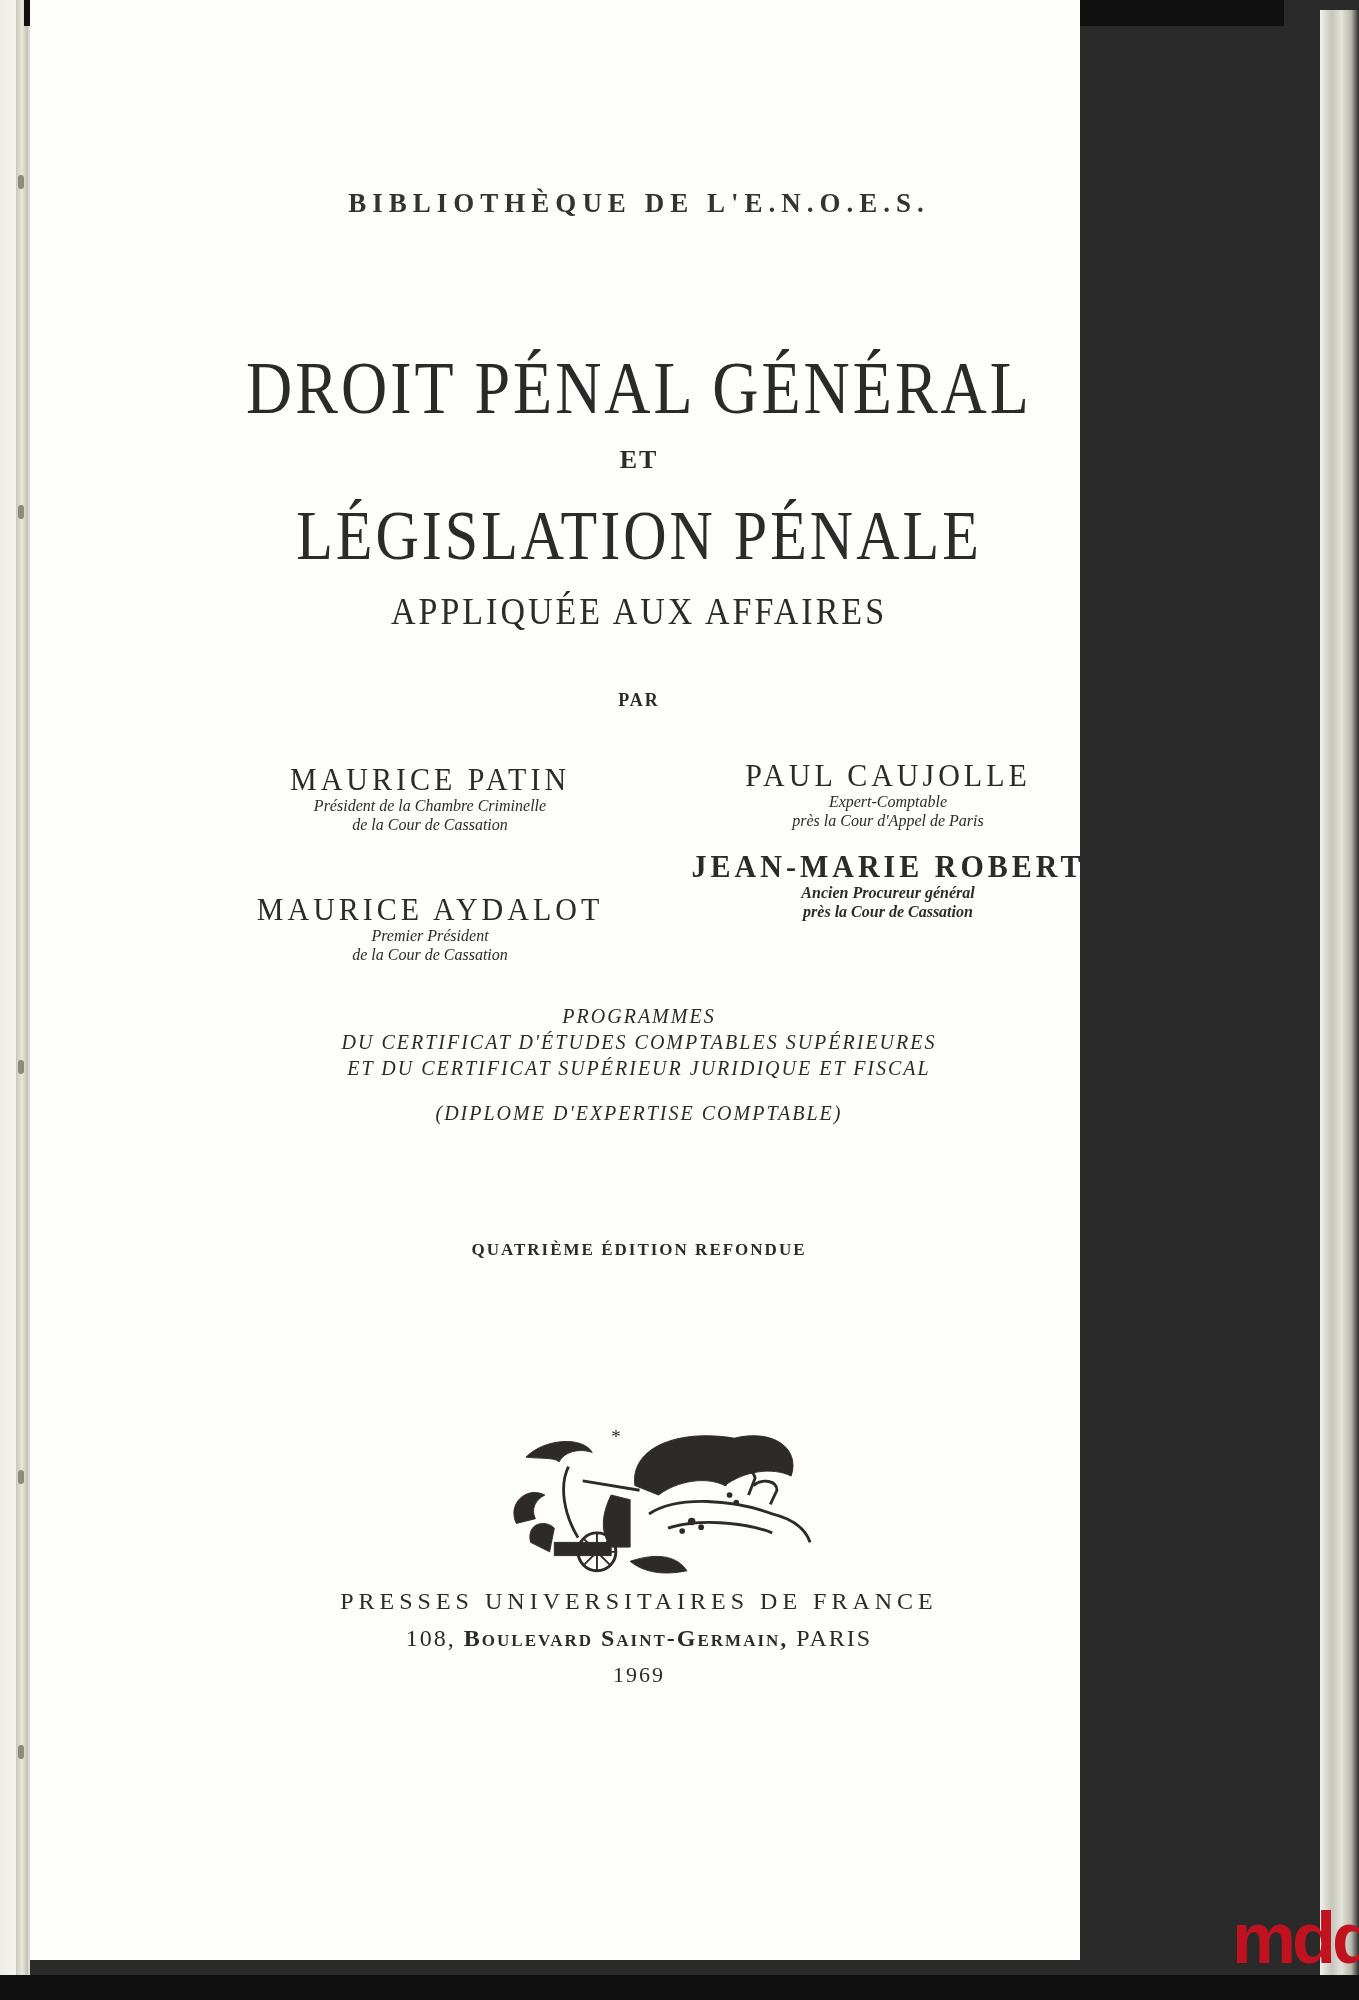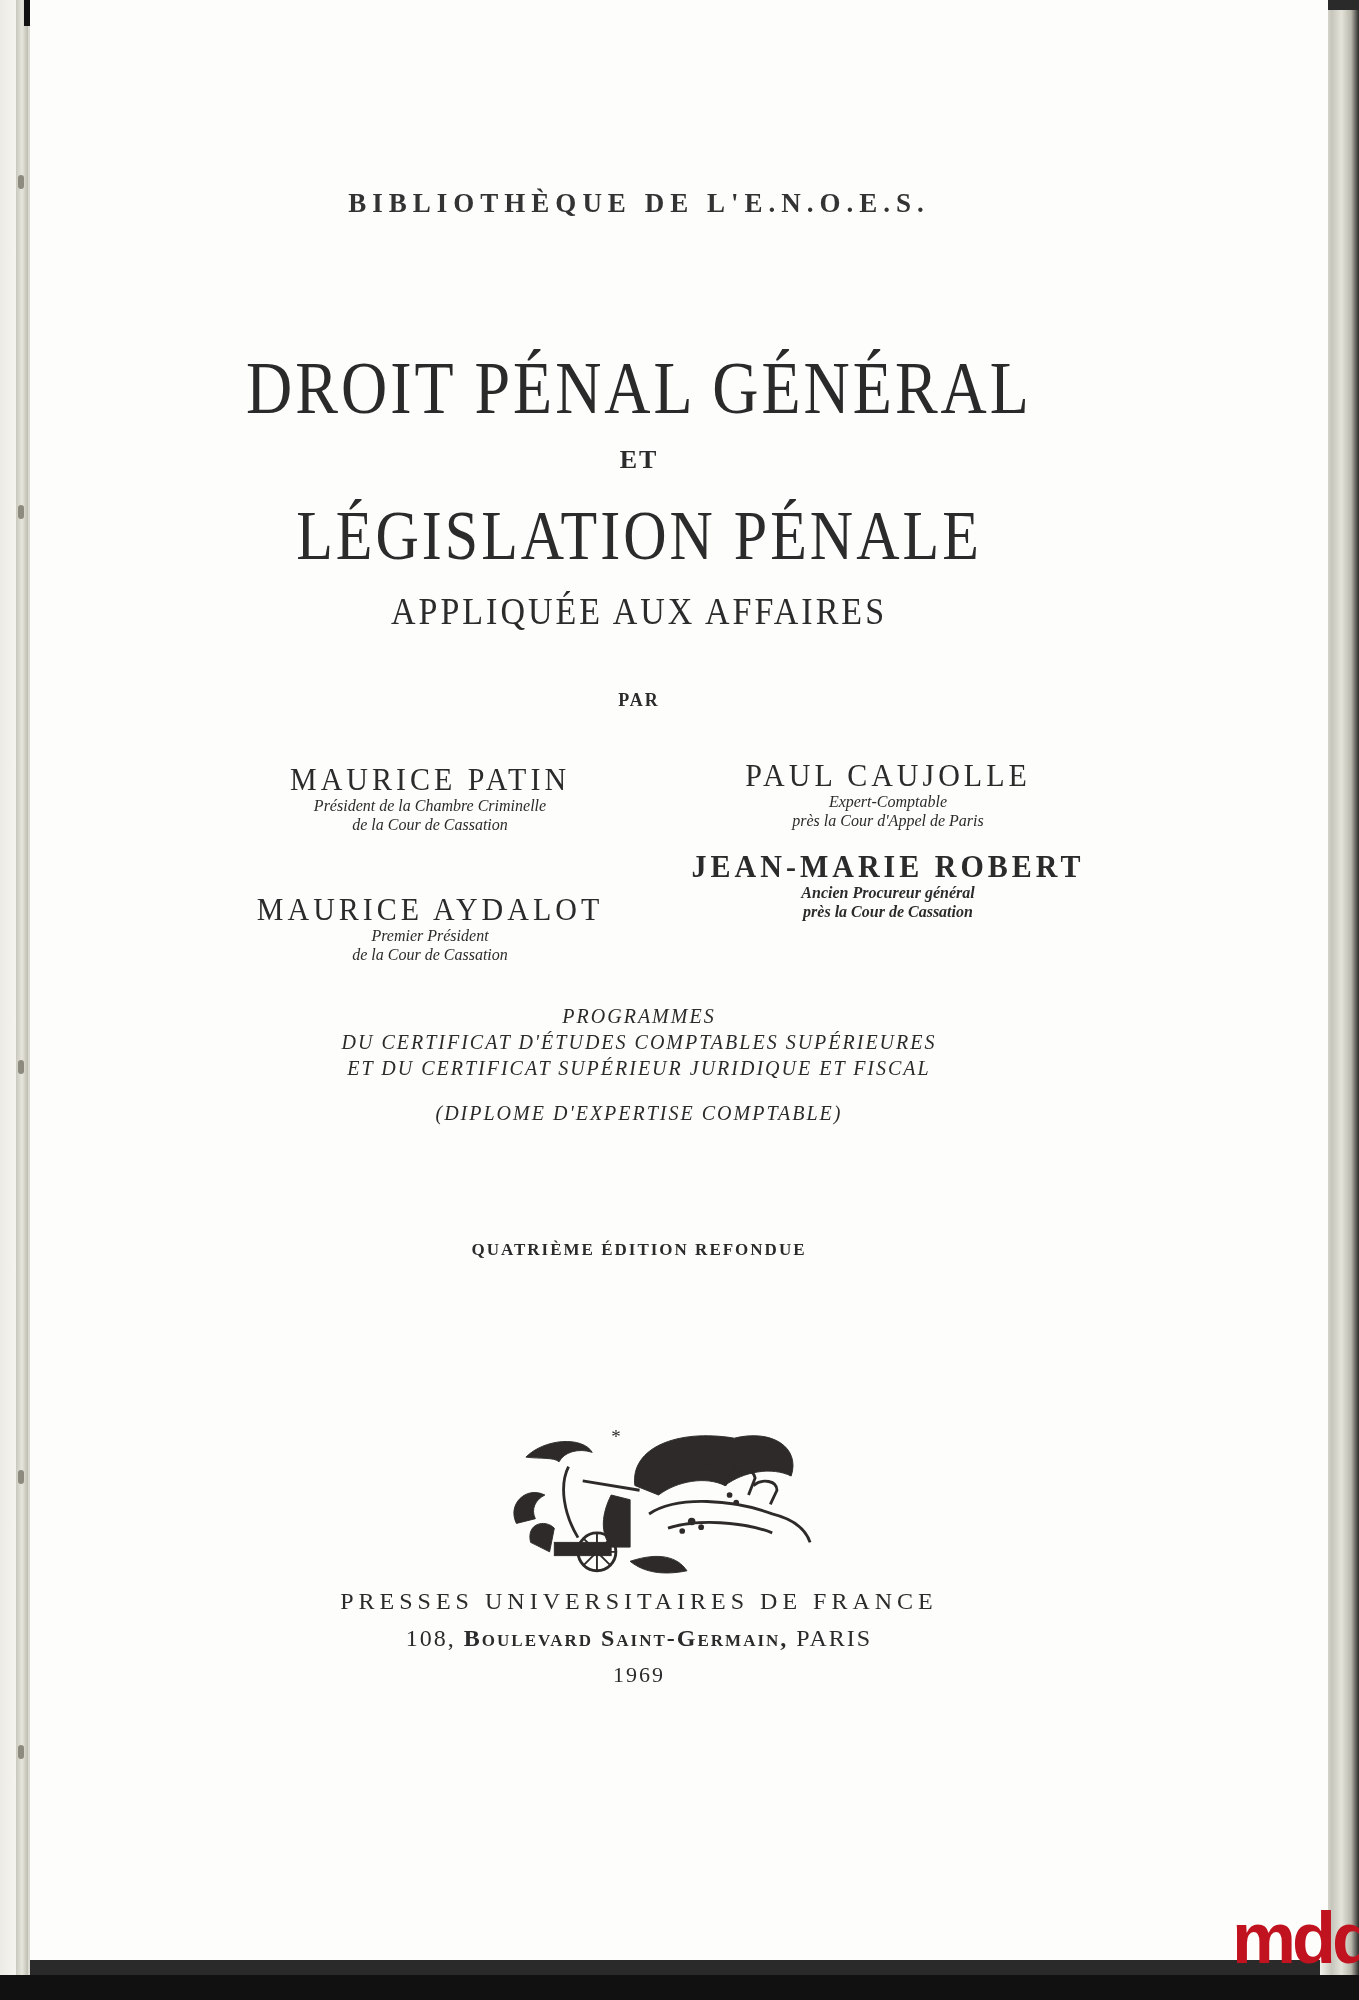--- a/index.html
+++ b/index.html
@@ -1,17 +1,17 @@
 <!DOCTYPE html>
 <html><head>
 <meta charset="utf-8">
 <style>
   html, body { margin:0; padding:0; }
   body { width:1359px; height:2000px; position:relative; overflow:hidden; background:#2a2a2a; font-family:"Liberation Serif","DejaVu Serif",serif; color:#2b2b2b; }
-  .page { position:absolute; left:30px; top:0; width:1298px; height:1960px; background:#fdfdfb; }
+  .page { position:absolute; left:30px; top:0; width:1050px; height:1960px; background:#fdfdfb; }
   .leftband { position:absolute; left:0; top:0; width:30px; height:2000px; background:linear-gradient(to right,#ecebe4,#f6f6f1 60%,#d9d8cf); }
   .spine { position:absolute; left:16px; top:0; width:12px; height:2000px; background:linear-gradient(to right,#c9c8bd,#e7e6dd,#bdbcb0); }
   .stitch { position:absolute; left:18px; width:6px; height:14px; border-radius:3px; background:#8d8b7f; }
   .topbar { position:absolute; left:24px; top:0; width:1260px; height:26px; background:#111; }
   .rightedge { position:absolute; left:1320px; top:10px; width:39px; height:1990px; background:linear-gradient(to right,#f2f2ec,#c7c6bc 30%,#e4e3da 55%,#b8b7ab 80%,#2a2a2a); }
   .bottombar { position:absolute; left:0; top:1975px; width:1359px; height:25px; background:#111; }
   .line { position:absolute; left:0; width:1298px; text-align:center; white-space:nowrap; }
   .series { top:188px; font-size:27px; letter-spacing:6px; font-weight:bold; color:#333; left:-40px; }
   .title1 { top:352px; font-size:64px; letter-spacing:3px; color:#2a2a2a; left:-40px; font-weight:normal; transform:scaleY(1.15); }
   .et { top:445px; font-size:26px; font-weight:bold; letter-spacing:2px; left:-40px; }

